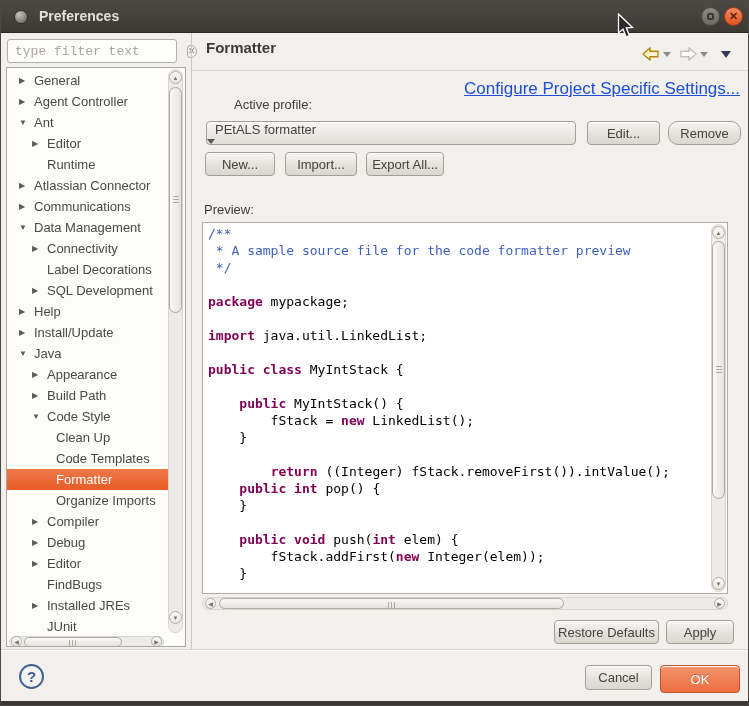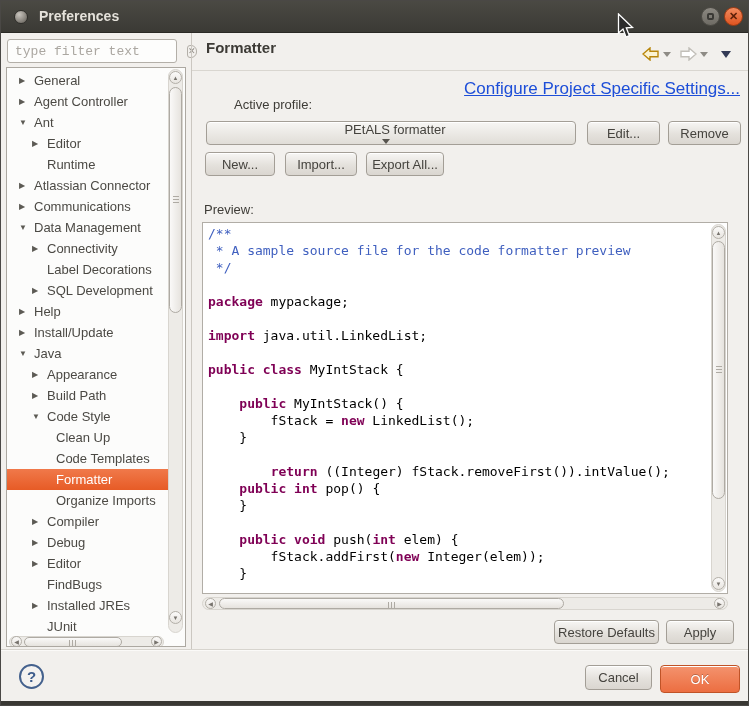--- a/index.html
+++ b/index.html
@@ -66,21 +66,21 @@
   .link { position:absolute; right:8px; top:78px; font-size:17px; color:#1d4ed8; text-decoration:underline; }
   .label { position:absolute; font-size:13px; color:#3E3C37; }
   .btn { position:absolute; height:24px; border:1px solid #A39E96; border-radius:4px;
     background:linear-gradient(#F7F6F4,#E4E1DC 55%,#DAD6D0); box-shadow:inset 0 1px 0 #FFFFFF;
     font-size:13px; color:#45433E; display:flex; align-items:center; justify-content:center;
     font-family:"Liberation Sans",sans-serif; }
   .btn-ok { background:linear-gradient(#F4936E,#EC6E41); border-color:#C05327;
     color:#FFFFFF; text-shadow:0 -1px 0 rgba(0,0,0,.25); }
   .combo { position:absolute; left:205px; top:120px; width:370px; height:24px;
     border:1px solid #A39E96; border-radius:4px; background:linear-gradient(#F7F6F4,#E0DDD7);
-    box-shadow:inset 0 1px 0 #FFFFFF; display:flex; align-items:center; font-size:13px; color:#45433E;flex-direction:column; }
+    box-shadow:inset 0 1px 0 #FFFFFF; display:flex; font-size:13px; color:#45433E;flex-direction:column; }
   .combo .val { padding-left:8px; flex:1; }
   .combo .arr { width:0;height:0; border-left:4px solid transparent;border-right:4px solid transparent;
     border-top:5px solid #57544E; margin-right:10px; }
   
   .preview-box { position:absolute; left:201px; top:221px; width:526px; height:372px;
     background:#FFFFFF; border:1px solid #B1ADA6; overflow:hidden; }
   .code { position:absolute; left:5px; top:2px; right:18px;
     font-family:"DejaVu Sans Mono", monospace; font-size:13px; line-height:17px; }
   .code-line { white-space:pre; }
   .tok-plain { color:#000000; }
@@ -264,21 +264,21 @@
   <div class="hdr-sep"></div>
 
   <a class="link">Configure Project Specific Settings...</a>
   <span class="label" style="left:205px; top:96px;margin-left:28px;">Active profile:</span>
 
   <div class="combo">
     <span class="val">PEtALS formatter</span>
     <span class="arr"></span>
   </div>
   <div class="btn" style="left:586px; top:120px; width:73px;">Edit...</div>
-  <div class="btn" style="left:667px; top:120px; width:73px;">Remove</div>
+  <div class="btn" style="left:667px; top:120px; width:73px;border-radius:10px;">Remove</div>
 
   <div class="btn" style="left:204px; top:151px; width:70px;">New...</div>
   <div class="btn" style="left:284px; top:151px; width:72px;">Import...</div>
   <div class="btn" style="left:365px; top:151px; width:78px;">Export All...</div>
 
   <span class="label" style="left:203px; top:201px;">Preview:</span>
 
   <div class="preview-box">
     <div class="code">
         <div class="code-line"><span class="tok-comment">/**</span></div>

